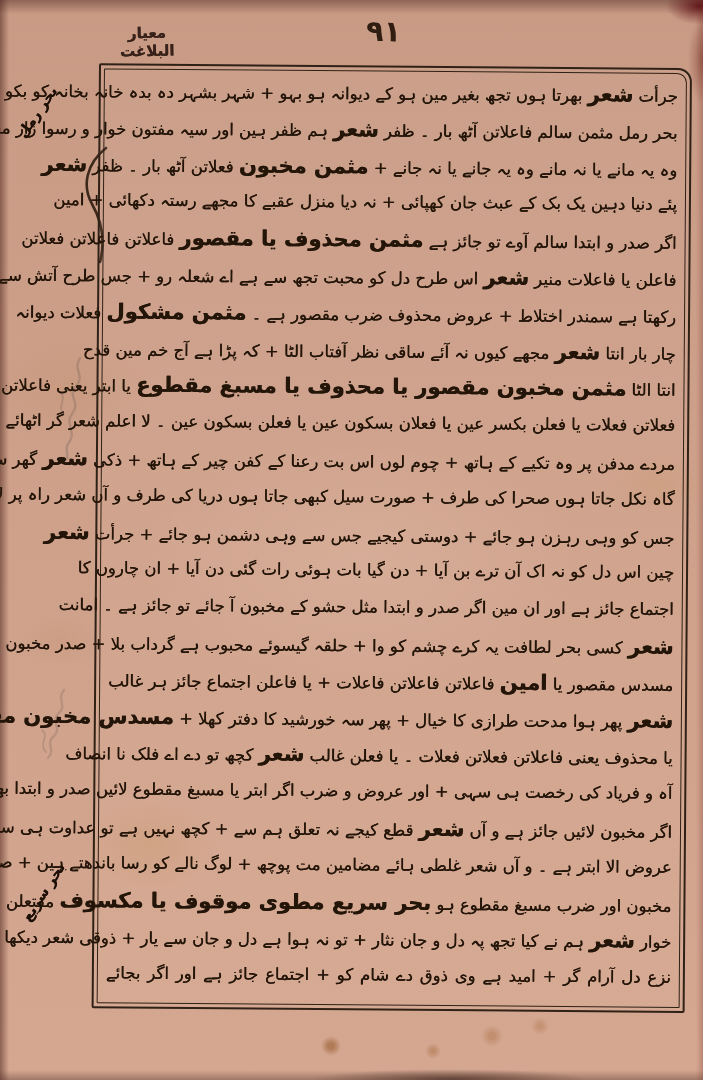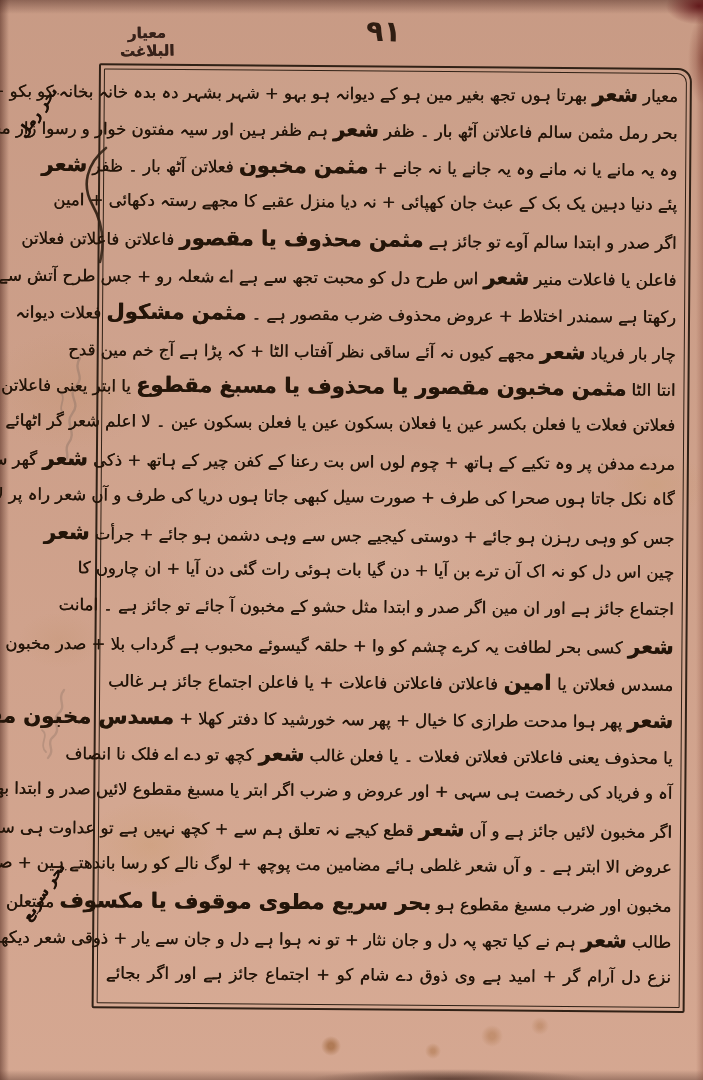--- a/index.html
+++ b/index.html
@@ -91,40 +91,40 @@
   <path d="M22 44 C30 50 18 58 26 66" fill="none" stroke="#93786a" stroke-width="1.8" stroke-linecap="round"></path>
 </svg>
 
 <svg class="swash" style="left:76px;top:146px;" width="34" height="120" viewBox="0 0 34 120">
   <path d="M30 2 C10 18 6 40 16 58 C24 72 30 92 24 116" fill="none" stroke="#241509" stroke-width="2.6" stroke-linecap="round"></path>
 </svg>
 
 <div class="frame">
   <div class="frame-inner">
     <div class="text-area">
-        <div class="t-line"><span class="seg">معيار </span><span class="seg-b">شعر</span><span class="seg"> بھرتا ہوں تجھ بغیر مین ہو کے دیوانہ ہو بہو + شہر بشہر دہ بدہ خانہ بخانہ کو بکو +</span></div>
+        <div class="t-line"><span class="seg">جرأت </span><span class="seg-b">شعر</span><span class="seg"> بھرتا ہوں تجھ بغیر مین ہو کے دیوانہ ہو بہو + شہر بشہر دہ بدہ خانہ بخانہ کو بکو +</span></div>
         <div class="t-line"><span class="seg">بحر رمل مثمن سالم فاعلاتن آٹھ بار ۔ ظفر </span><span class="seg-b">شعر</span><span class="seg"> ہم ظفر ہین اور سیہ مفتون خوار و رسوا زار مجذوب</span></div>
         <div class="t-line"><span class="seg">وہ یہ مانے یا نہ مانے وہ یہ جانے یا نہ جانے + </span><span class="seg-b">مثمن مخبون</span><span class="seg"> فعلاتن آٹھ بار ۔ ظفر </span><span class="seg-b">شعر</span></div>
         <div class="t-line"><span class="seg">پئے دنیا دہین یک بک کے عبث جان کھپائی + نہ دیا منزل عقبے کا مجھے رستہ دکھائی + امین</span></div>
         <div class="t-line"><span class="seg">اگر صدر و ابتدا سالم آوے تو جائز ہے </span><span class="seg-b">مثمن محذوف یا مقصور</span><span class="seg"> فاعلاتن فاعلاتن فعلاتن</span></div>
         <div class="t-line"><span class="seg">فاعلن یا فاعلات منیر </span><span class="seg-b">شعر</span><span class="seg"> اس طرح دل کو محبت تجھ سے ہے اے شعلہ رو + جس طرح آتش سے</span></div>
         <div class="t-line"><span class="seg">رکھتا ہے سمندر اختلاط + عروض محذوف ضرب مقصور ہے ۔ </span><span class="seg-b">مثمن مشکول</span><span class="seg"> فعلات دیوانہ</span></div>
-        <div class="t-line"><span class="seg">چار بار فریاد </span><span class="seg-b">شعر</span><span class="seg"> مجھے کیوں نہ آئے ساقی نظر آفتاب الٹا + کہ پڑا ہے آج خم مین قدح</span></div>
+        <div class="t-line"><span class="seg">چار بار انتا </span><span class="seg-b">شعر</span><span class="seg"> مجھے کیوں نہ آئے ساقی نظر آفتاب الٹا + کہ پڑا ہے آج خم مین قدح</span></div>
         <div class="t-line"><span class="seg">انتا الٹا </span><span class="seg-b">مثمن مخبون مقصور یا محذوف یا مسبغ مقطوع</span><span class="seg"> یا ابتر یعنی فاعلاتن فعلاتن</span></div>
         <div class="t-line"><span class="seg">فعلاتن فعلات یا فعلن بکسر عین یا فعلان بسکون عین یا فعلن بسکون عین ۔ لا اعلم شعر گر اٹھائے</span></div>
         <div class="t-line"><span class="seg">مردے مدفن پر وہ تکیے کے ہاتھ + چوم لوں اس بت رعنا کے کفن چیر کے ہاتھ + ذکی </span><span class="seg-b">شعر</span><span class="seg"> گھر سے</span></div>
         <div class="t-line"><span class="seg">گاہ نکل جاتا ہوں صحرا کی طرف + صورت سیل کبھی جاتا ہوں دریا کی طرف و آں شعر راہ پر لائیے</span></div>
         <div class="t-line"><span class="seg">جس کو وہی رہزن ہو جائے + دوستی کیجیے جس سے وہی دشمن ہو جائے + جرأت </span><span class="seg-b">شعر</span></div>
         <div class="t-line"><span class="seg">چین اس دل کو نہ اک آن ترے بن آیا + دن گیا بات ہوئی رات گئی دن آیا + ان چاروں کا</span></div>
         <div class="t-line"><span class="seg">اجتماع جائز ہے اور ان مین اگر صدر و ابتدا مثل حشو کے مخبون آ جائے تو جائز ہے ۔ امانت</span></div>
         <div class="t-line"><span class="seg-b">شعر</span><span class="seg"> کسی بحر لطافت یہ کرے چشم کو وا + حلقہ گیسوئے محبوب ہے گرداب بلا + صدر مخبون ہے</span></div>
-        <div class="t-line"><span class="seg">مسدس فعلاتن یا </span><span class="seg-b">امین</span><span class="seg"> فاعلاتن فاعلاتن فاعلات + یا فاعلن اجتماع جائز ہر غالب</span></div>
+        <div class="t-line"><span class="seg">مسدس مقصور یا </span><span class="seg-b">امین</span><span class="seg"> فاعلاتن فاعلاتن فاعلات + یا فاعلن اجتماع جائز ہر غالب</span></div>
         <div class="t-line"><span class="seg-b">شعر</span><span class="seg"> پھر ہوا مدحت طرازی کا خیال + پھر سہ خورشید کا دفتر کھلا + </span><span class="seg-b">مسدس مخبون مقصور</span></div>
         <div class="t-line"><span class="seg">یا محذوف یعنی فاعلاتن فعلاتن فعلات ۔ یا فعلن غالب </span><span class="seg-b">شعر</span><span class="seg"> کچھ تو دے اے فلک نا انصاف</span></div>
         <div class="t-line"><span class="seg">آہ و فریاد کی رخصت ہی سہی + اور عروض و ضرب اگر ابتر یا مسبغ مقطوع لائیں صدر و ابتدا بھی</span></div>
         <div class="t-line"><span class="seg">اگر مخبون لائیں جائز ہے و آں </span><span class="seg-b">شعر</span><span class="seg"> قطع کیجے نہ تعلق ہم سے + کچھ نہیں ہے تو عداوت ہی سہی +</span></div>
         <div class="t-line"><span class="seg">عروض الا ابتر ہے ۔ و آں شعر غلطی ہائے مضامین مت پوچھ + لوگ نالے کو رسا باندھتے ہین + صدر</span></div>
         <div class="t-line"><span class="seg">مخبون اور ضرب مسبغ مقطوع ہو </span><span class="seg-b">بحر سریع مطوی موقوف یا مکسوف</span><span class="seg"> مفتعلن مفتعلن فاعلات یا فاعلن</span></div>
-        <div class="t-line"><span class="seg">طالب </span><span class="seg-b">شعر</span><span class="seg"> ہم نے کیا تجھ پہ دل و جان نثار + تو نہ ہوا ہے دل و جان سے یار + ذوقی شعر دیکھا دم</span></div>
+        <div class="t-line"><span class="seg">خوار </span><span class="seg-b">شعر</span><span class="seg"> ہم نے کیا تجھ پہ دل و جان نثار + تو نہ ہوا ہے دل و جان سے یار + ذوقی شعر دیکھا دم</span></div>
         <div class="t-line"><span class="seg">نزع دل آرام گر + امید ہے وی ذوق دے شام کو + اجتماع جائز ہے اور اگر بجائے</span></div>
       </div>
   </div>
 </div>
 
 </body></html>

